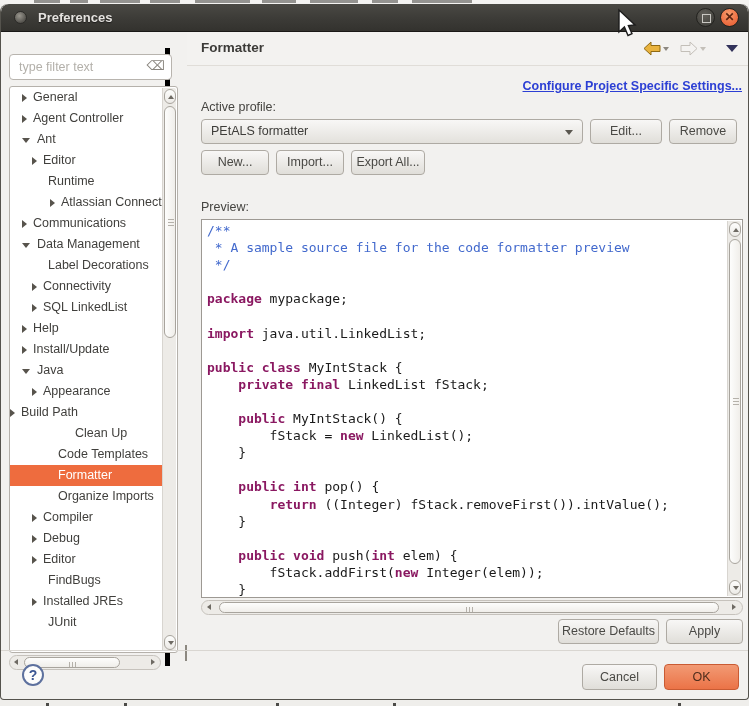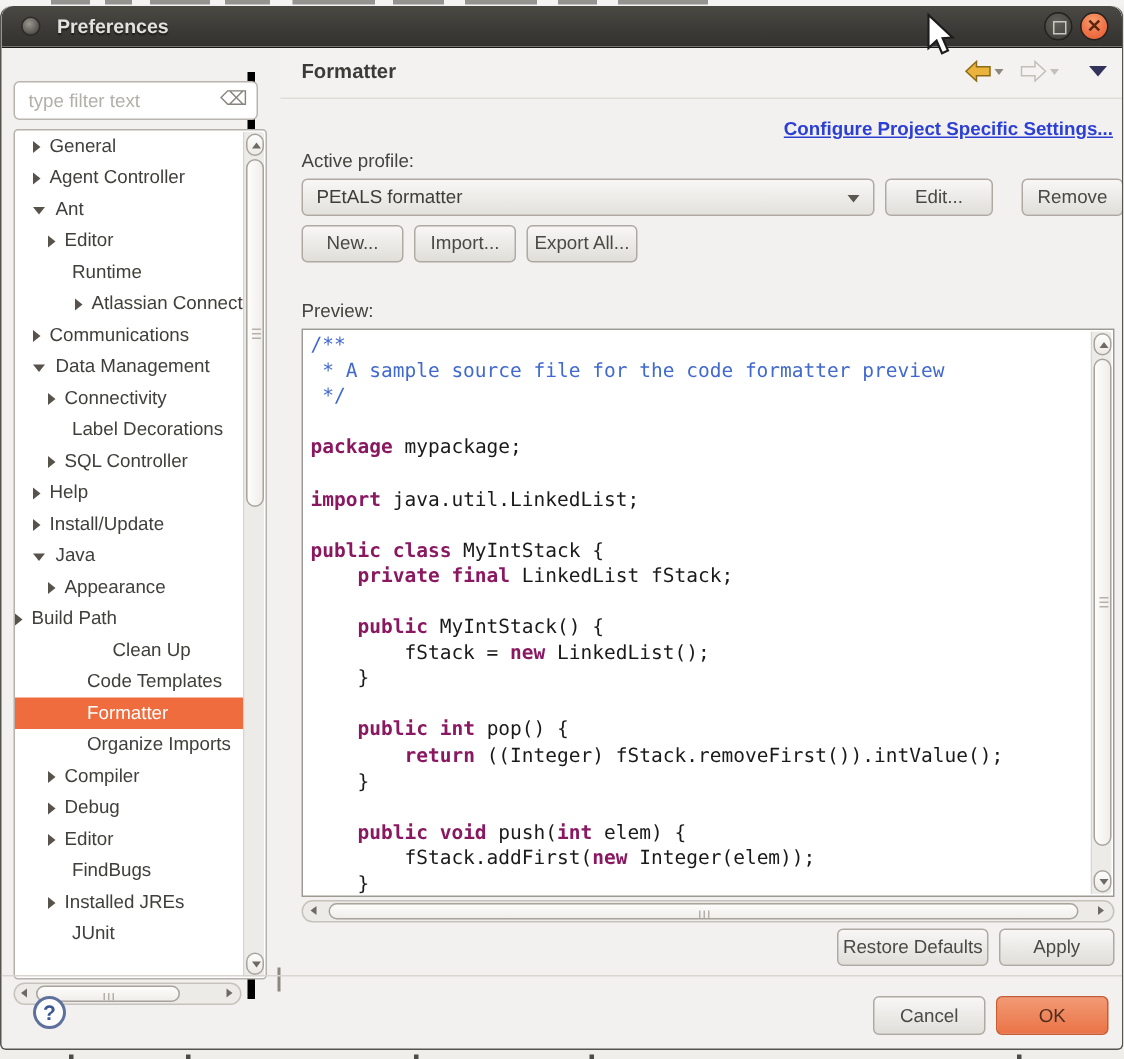--- a/index.html
+++ b/index.html
@@ -167,23 +167,23 @@
       <div class="tree-box">
         <div class="tree-rows">
             <div class="trow" style="padding-left: 12px;"><span class="arr right"></span><span class="tlabel">General</span></div>
             <div class="trow" style="padding-left: 12px;"><span class="arr right"></span><span class="tlabel">Agent Controller</span></div>
             <div class="trow" style="padding-left: 12px;"><span class="arr down"></span><span class="tlabel">Ant</span></div>
             <div class="trow" style="padding-left: 22px;"><span class="arr right"></span><span class="tlabel">Editor</span></div>
             <div class="trow" style="padding-left: 22px;"><span class="arr none"></span><span class="tlabel">Runtime</span></div>
             <div class="trow" style="padding-left: 12px; margin-left: 28px;"><span class="arr right"></span><span class="tlabel">Atlassian Connector</span></div>
             <div class="trow" style="padding-left: 12px;"><span class="arr right"></span><span class="tlabel">Communications</span></div>
             <div class="trow" style="padding-left: 12px;"><span class="arr down"></span><span class="tlabel">Data Management</span></div>
+            <div class="trow" style="padding-left: 22px;"><span class="arr none"></span><span class="tlabel">Label Decorations</span></div>
             <div class="trow" style="padding-left: 22px;"><span class="arr right"></span><span class="tlabel">Connectivity</span></div>
-            <div class="trow" style="padding-left: 22px;"><span class="arr none"></span><span class="tlabel">Label Decorations</span></div>
-            <div class="trow" style="padding-left: 22px;"><span class="arr right"></span><span class="tlabel">SQL Controller</span></div>
+            <div class="trow" style="padding-left: 22px;"><span class="arr right"></span><span class="tlabel">SQL LinkedList</span></div>
             <div class="trow" style="padding-left: 12px;"><span class="arr right"></span><span class="tlabel">Help</span></div>
             <div class="trow" style="padding-left: 12px;"><span class="arr right"></span><span class="tlabel">Install/Update</span></div>
             <div class="trow" style="padding-left: 12px;"><span class="arr down"></span><span class="tlabel">Java</span></div>
             <div class="trow" style="padding-left: 22px;"><span class="arr right"></span><span class="tlabel">Appearance</span></div>
             <div class="trow" style=""><span class="arr right"></span><span class="tlabel">Build Path</span></div>
             <div class="trow" style="padding-left: 49px;"><span class="arr none"></span><span class="tlabel">Clean Up</span></div>
             <div class="trow" style="padding-left: 32px;"><span class="arr none"></span><span class="tlabel">Code Templates</span></div>
             <div class="trow sel" style="padding-left: 32px;"><span class="arr none" style="border-left-color: rgb(255, 255, 255); border-top-color: rgb(255, 255, 255);"></span><span class="tlabel">Formatter</span></div>
             <div class="trow" style="padding-left: 32px;"><span class="arr none"></span><span class="tlabel">Organize Imports</span></div>
             <div class="trow" style="padding-left: 22px;"><span class="arr right"></span><span class="tlabel">Compiler</span></div>
@@ -242,21 +242,21 @@
 
       <span class="cfg-link">Configure Project Specific Settings...</span>
 
       <span class="lbl" style="left:14px;top:68px">Active profile:</span>
 
       <div class="combo">
         <span>PEtALS formatter</span>
         <span class="combo-arrow"></span>
       </div>
       <button class="gbtn" style="left:403px;top:87px;width:72px">Edit...</button>
-      <button class="gbtn" style="left:494px;top:87px;width:68px">Remove</button>
+      <button class="gbtn" style="left:482px;top:87px;width:68px">Remove</button>
 
       <button class="gbtn" style="left:14px;top:118px;width:68px">New...</button>
       <button class="gbtn" style="left:89px;top:118px;width:68px">Import...</button>
       <button class="gbtn" style="left:164px;top:118px;width:74px">Export All...</button>
 
       <span class="lbl" style="left:14px;top:168px">Preview:</span>
 
       <div class="preview-box">
         <div class="code">
             <div class="cline"><span class="cm">/**</span></div>

